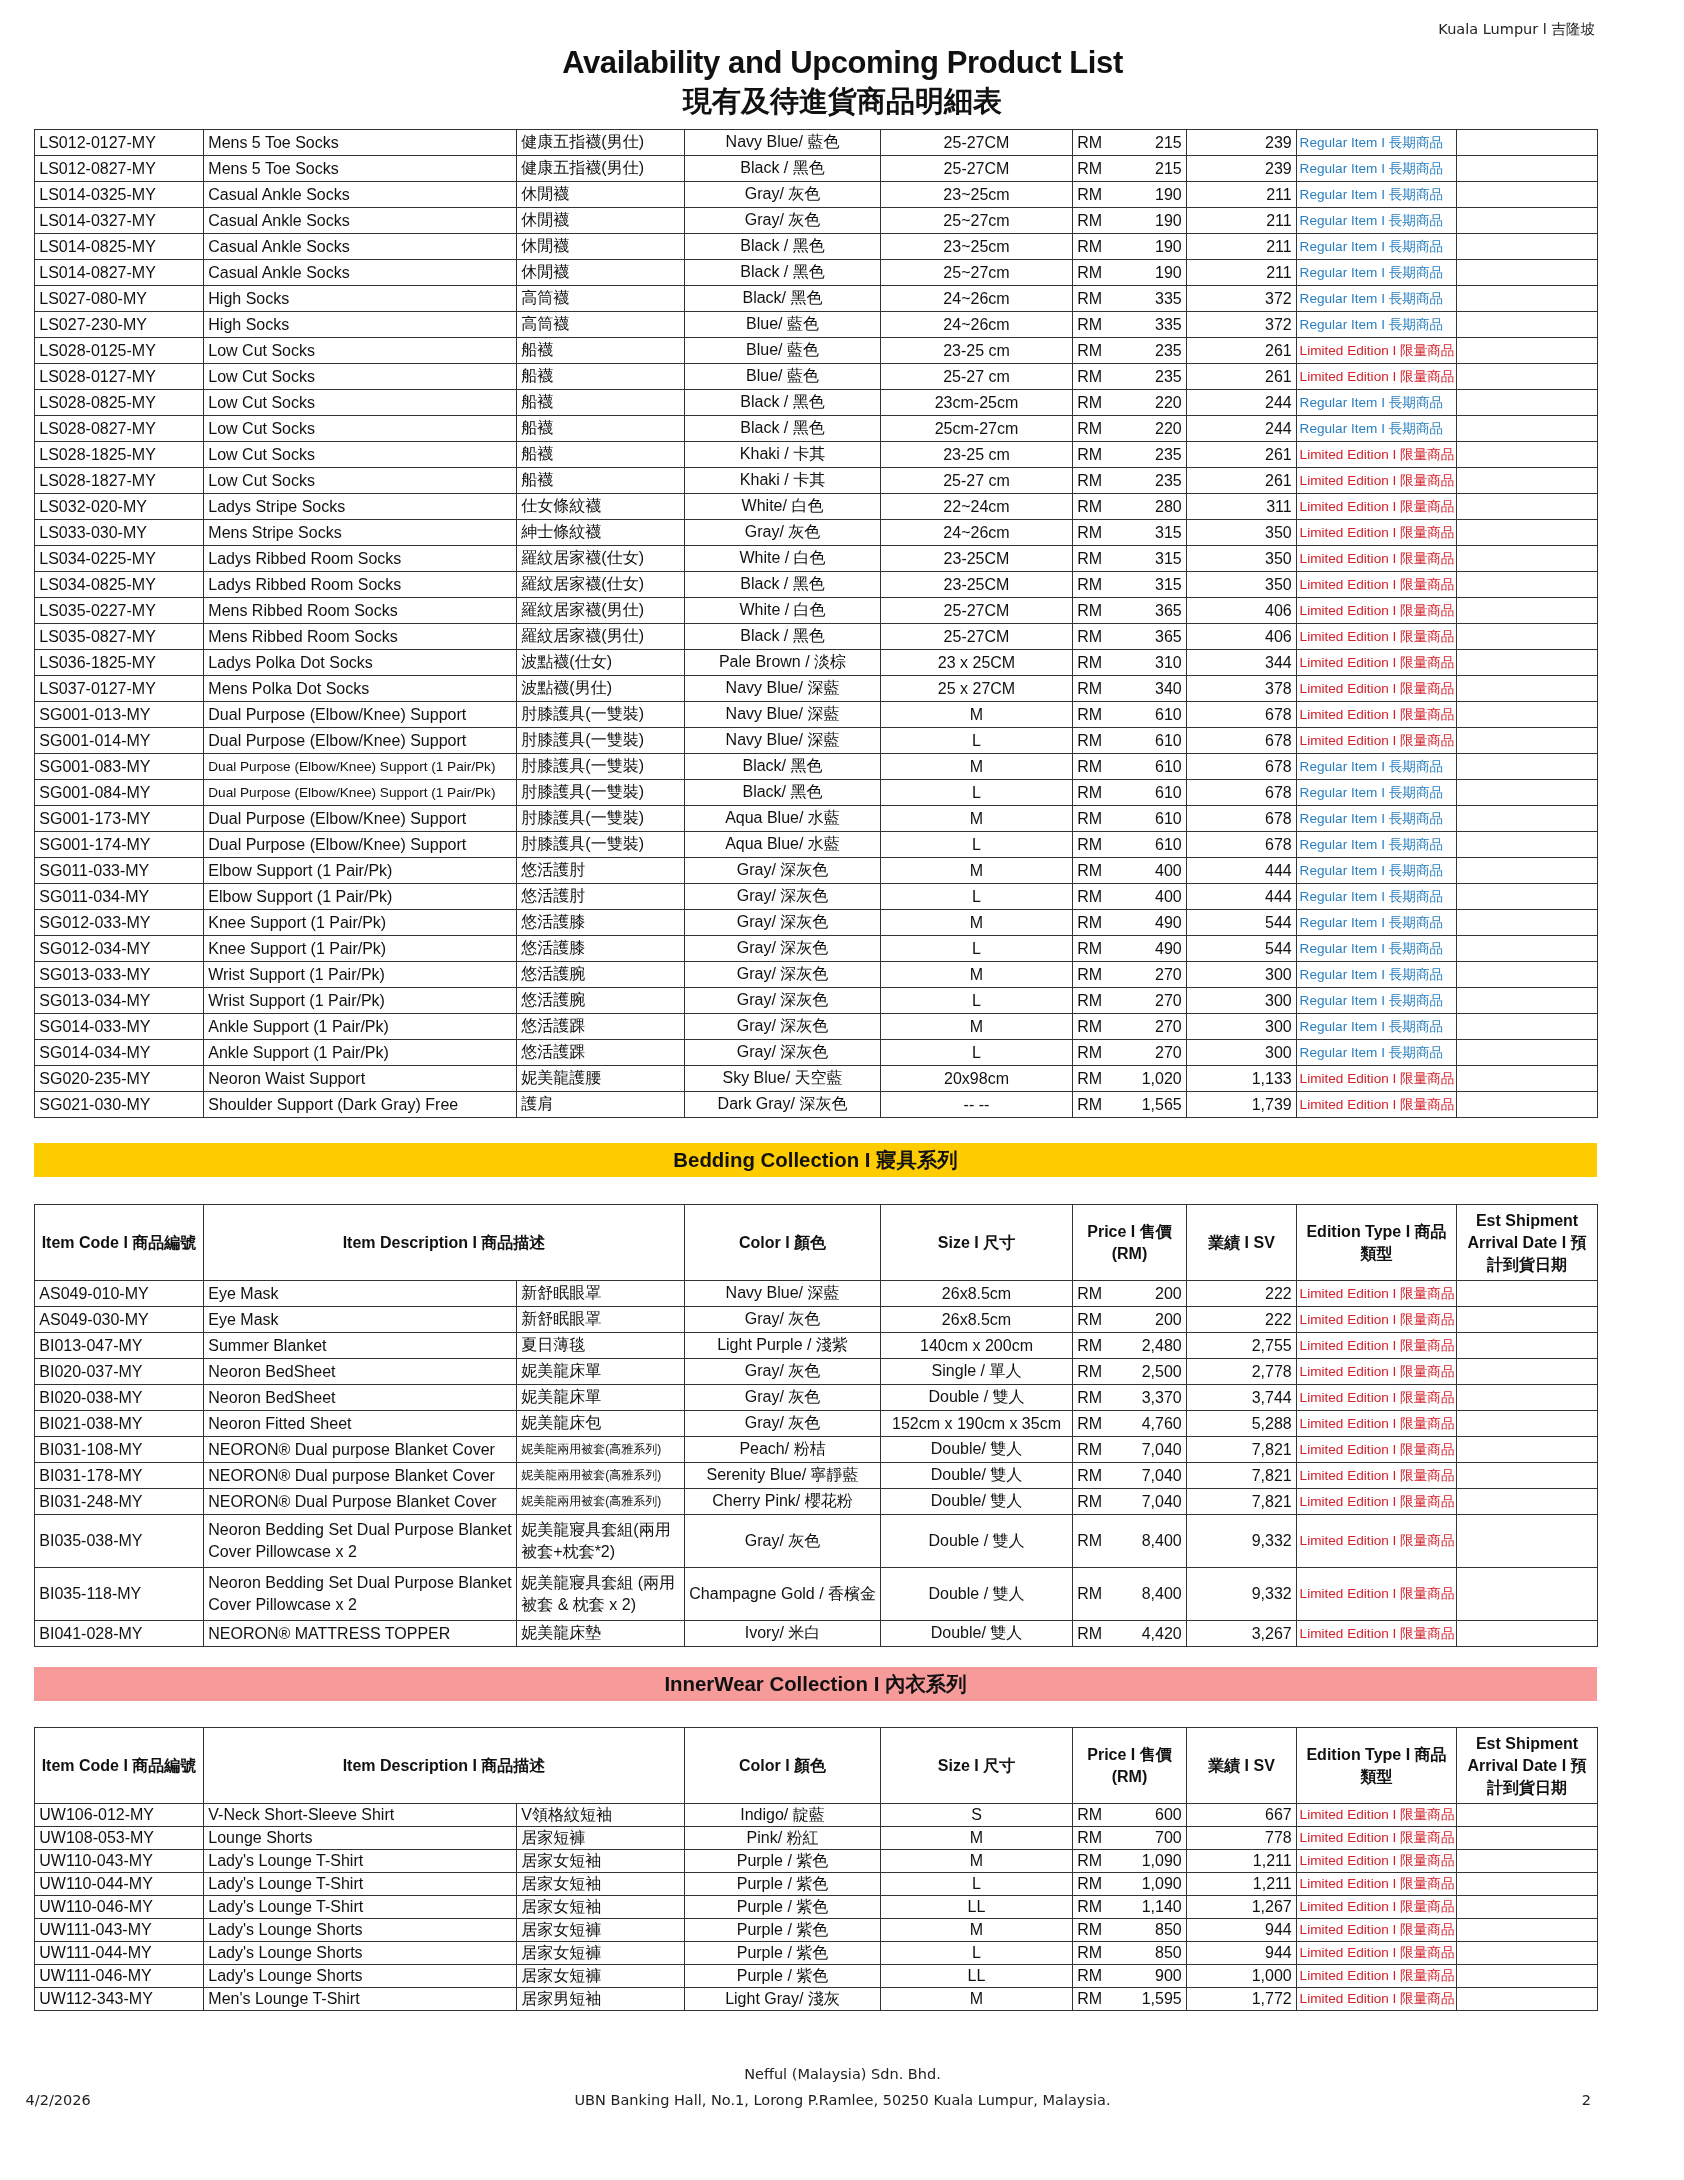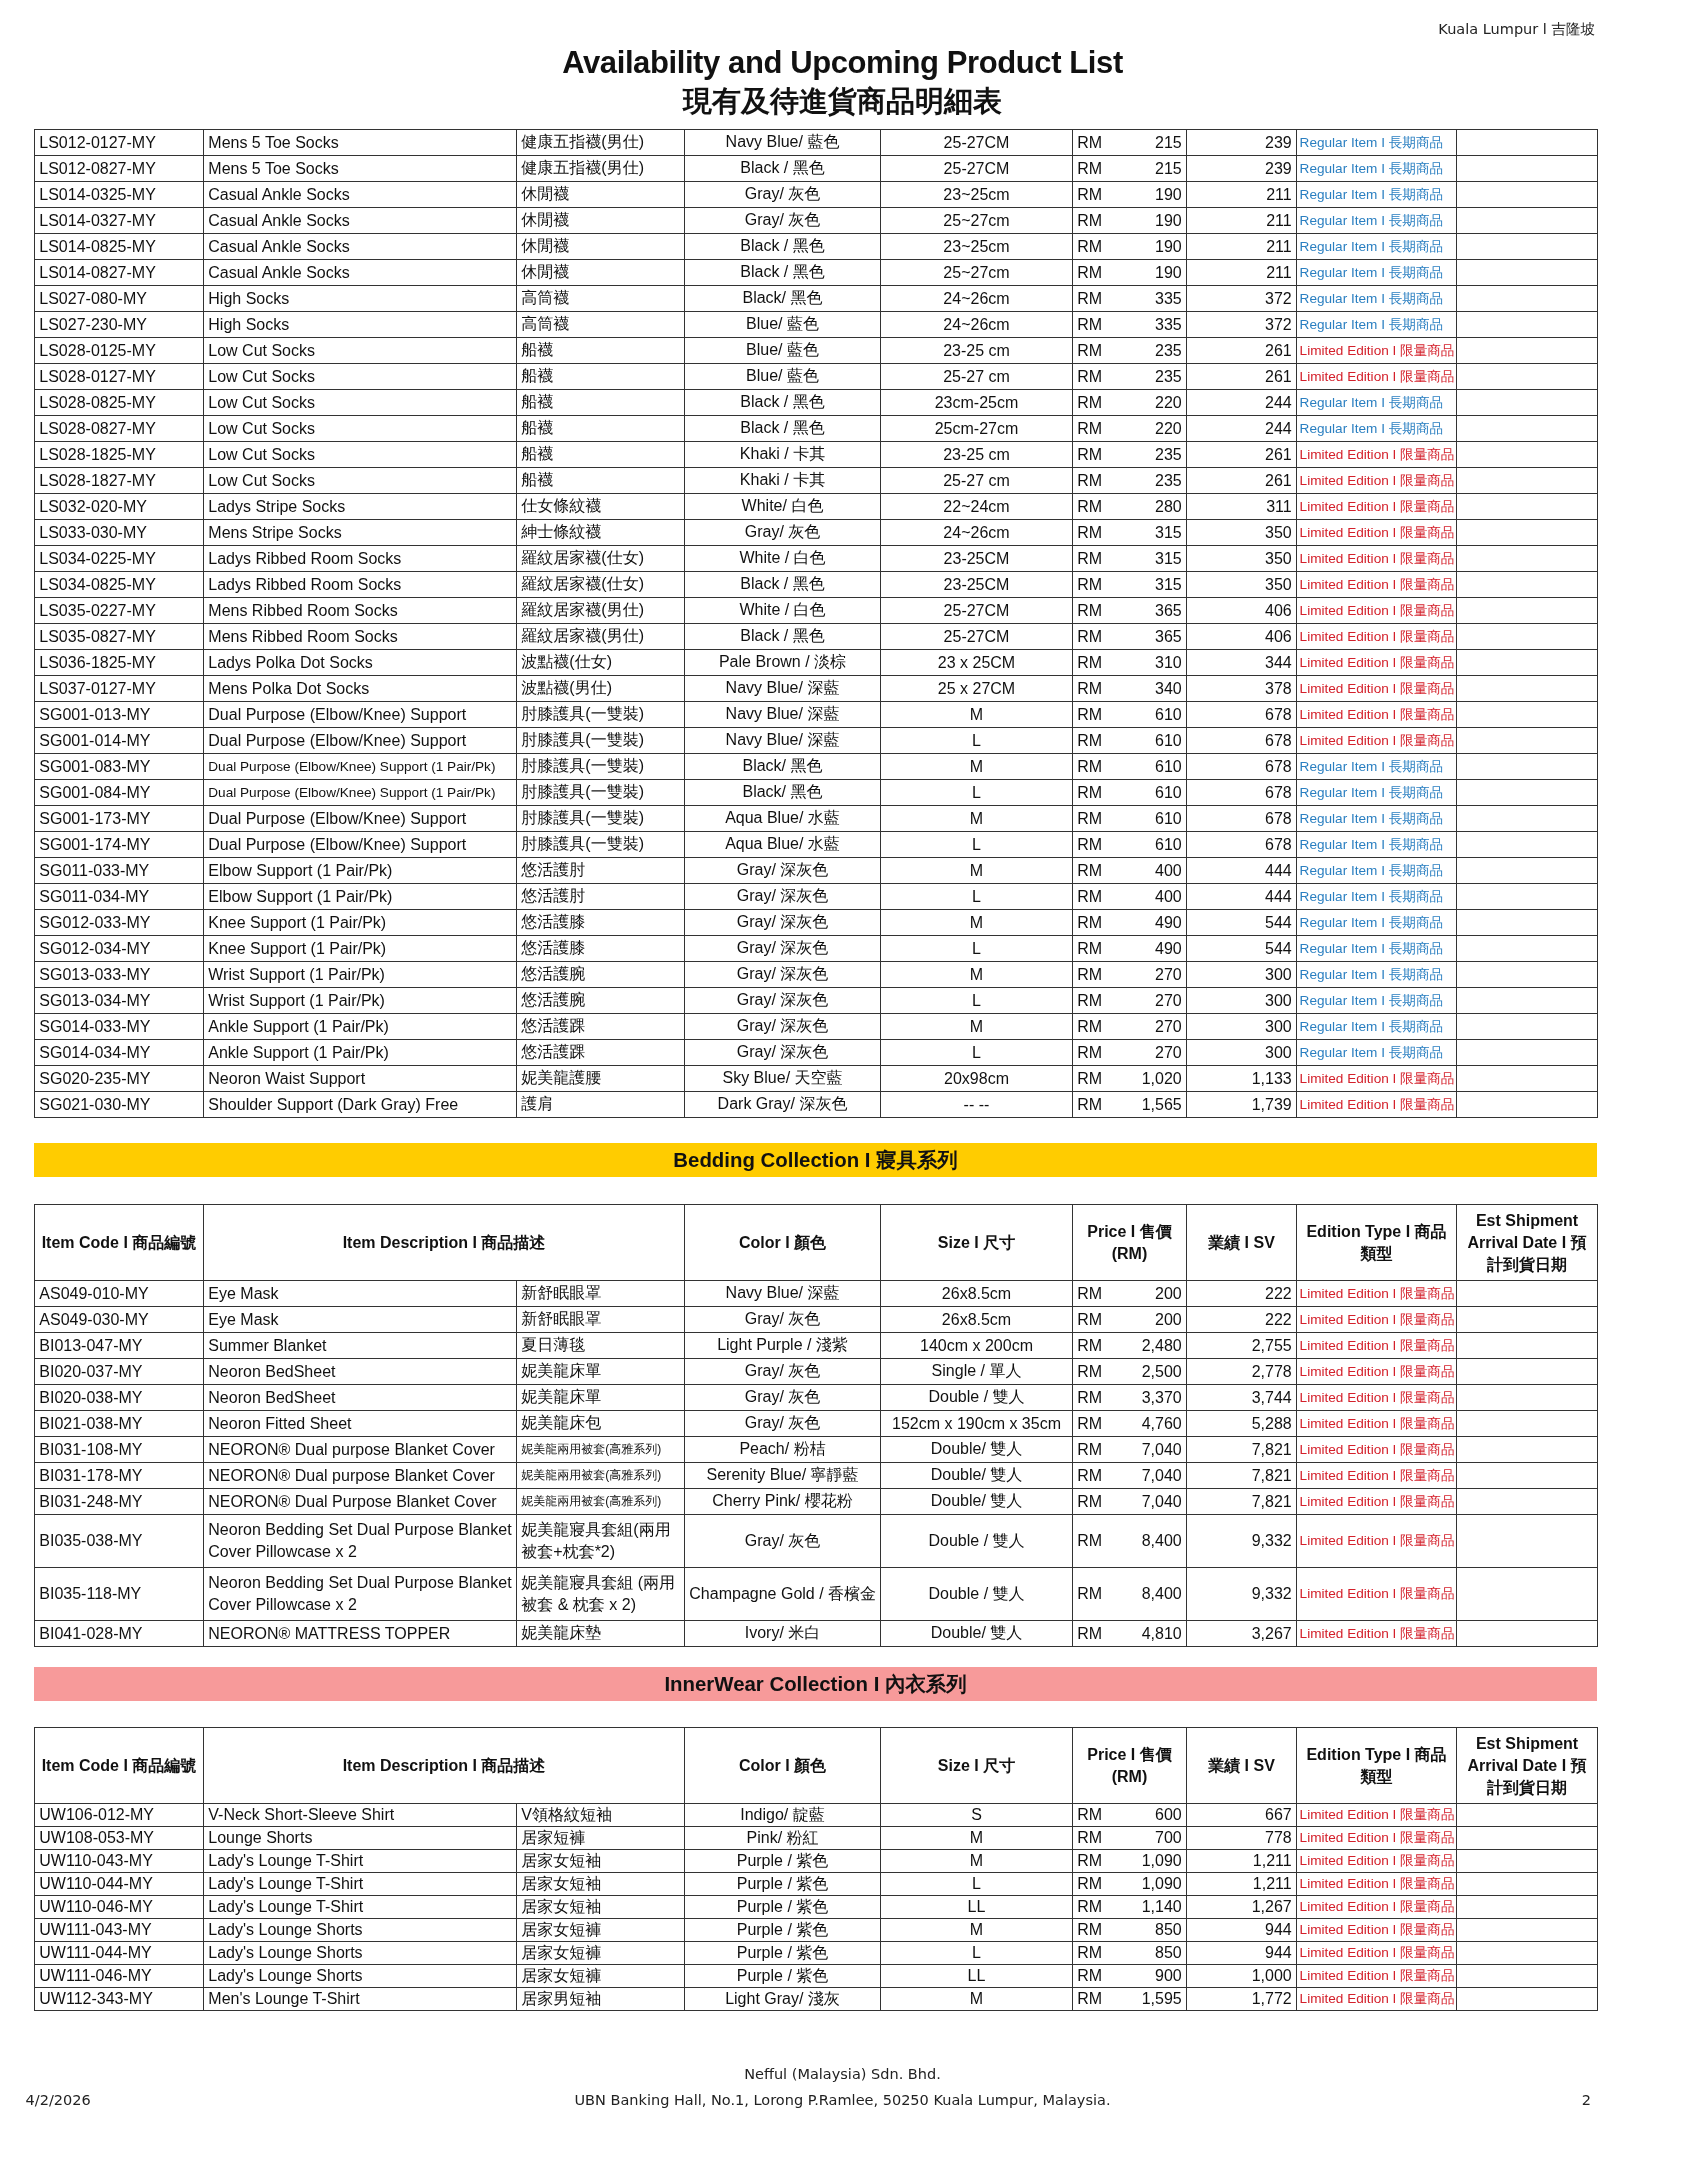--- a/index.html
+++ b/index.html
@@ -620,21 +620,21 @@
         <td class="sv">9,332</td>
         <td class="ed limited">Limited Edition I 限量商品</td>
         <td></td>
       </tr>
       <tr style="height: 26px;">
         <td class="code">BI041-028-MY</td>
         <td class="desc">NEORON® MATTRESS TOPPER</td>
         <td class="cn">妮美龍床墊</td>
         <td class="center">Ivory/ 米白</td>
         <td class="center">Double/ 雙人</td>
-        <td class="price"><span class="rm">RM</span><span>4,810</span></td>
+        <td class="price"><span class="rm">RM</span><span>4,420</span></td>
         <td class="sv">3,267</td>
         <td class="ed limited">Limited Edition I 限量商品</td>
         <td></td>
       </tr>
     </tbody>
 </table>
 
 <div class="banner" style="top:1667px; background:#f79a9a;">InnerWear Collection I 內衣系列</div>
 
 <table class="grid" id="t2" style="top:1727px;">

